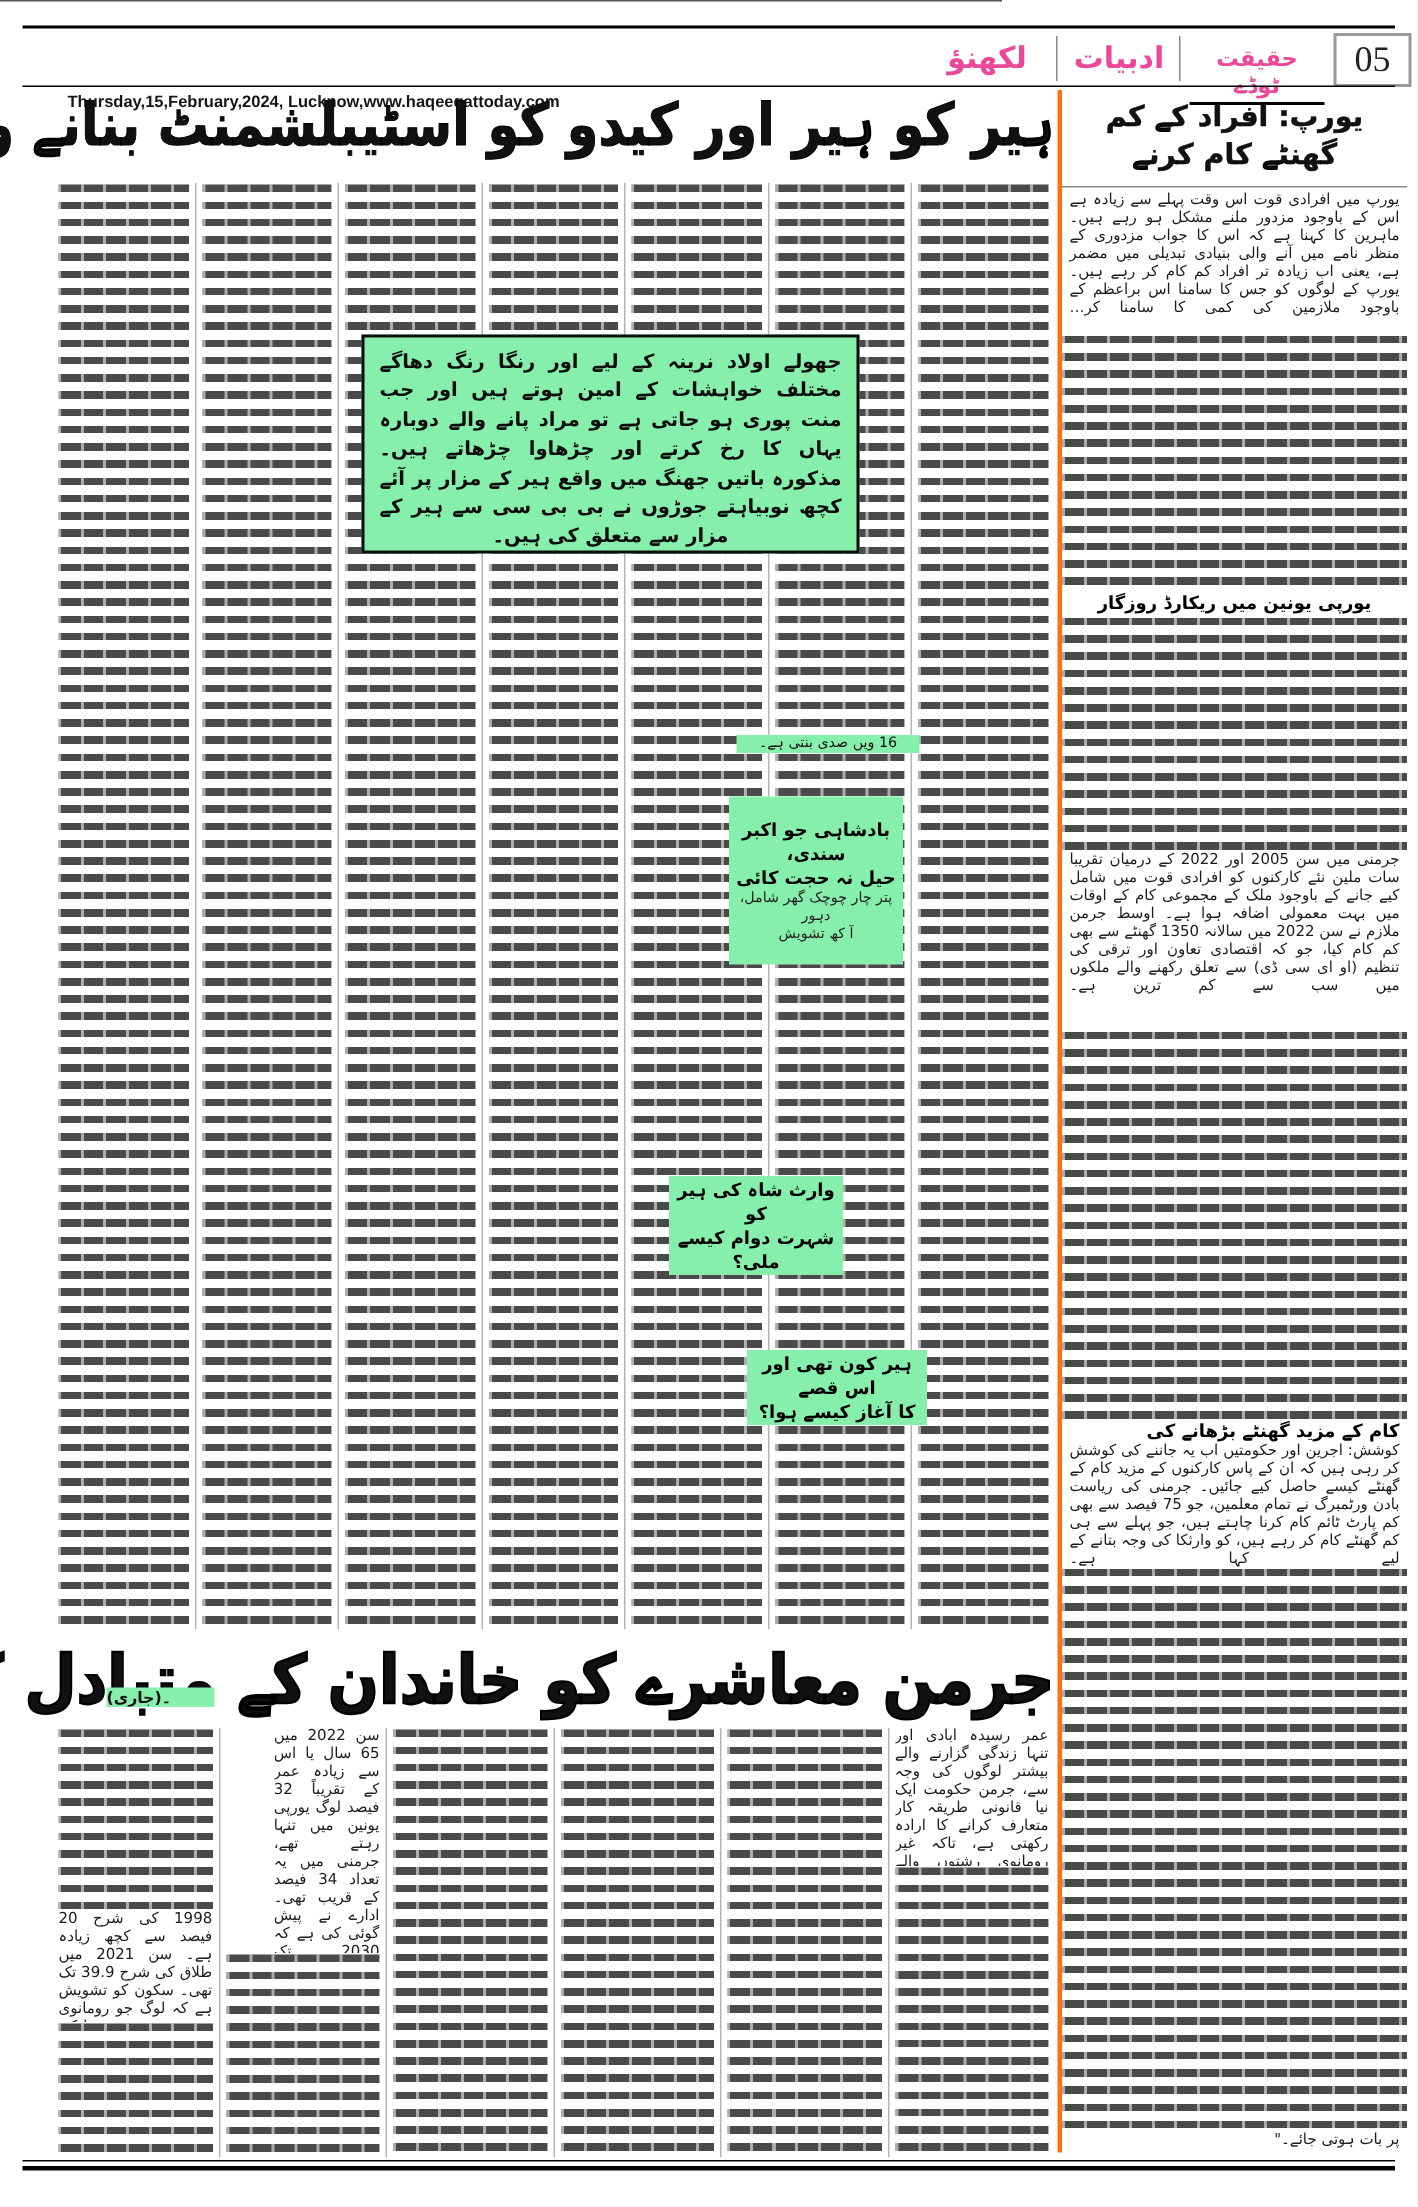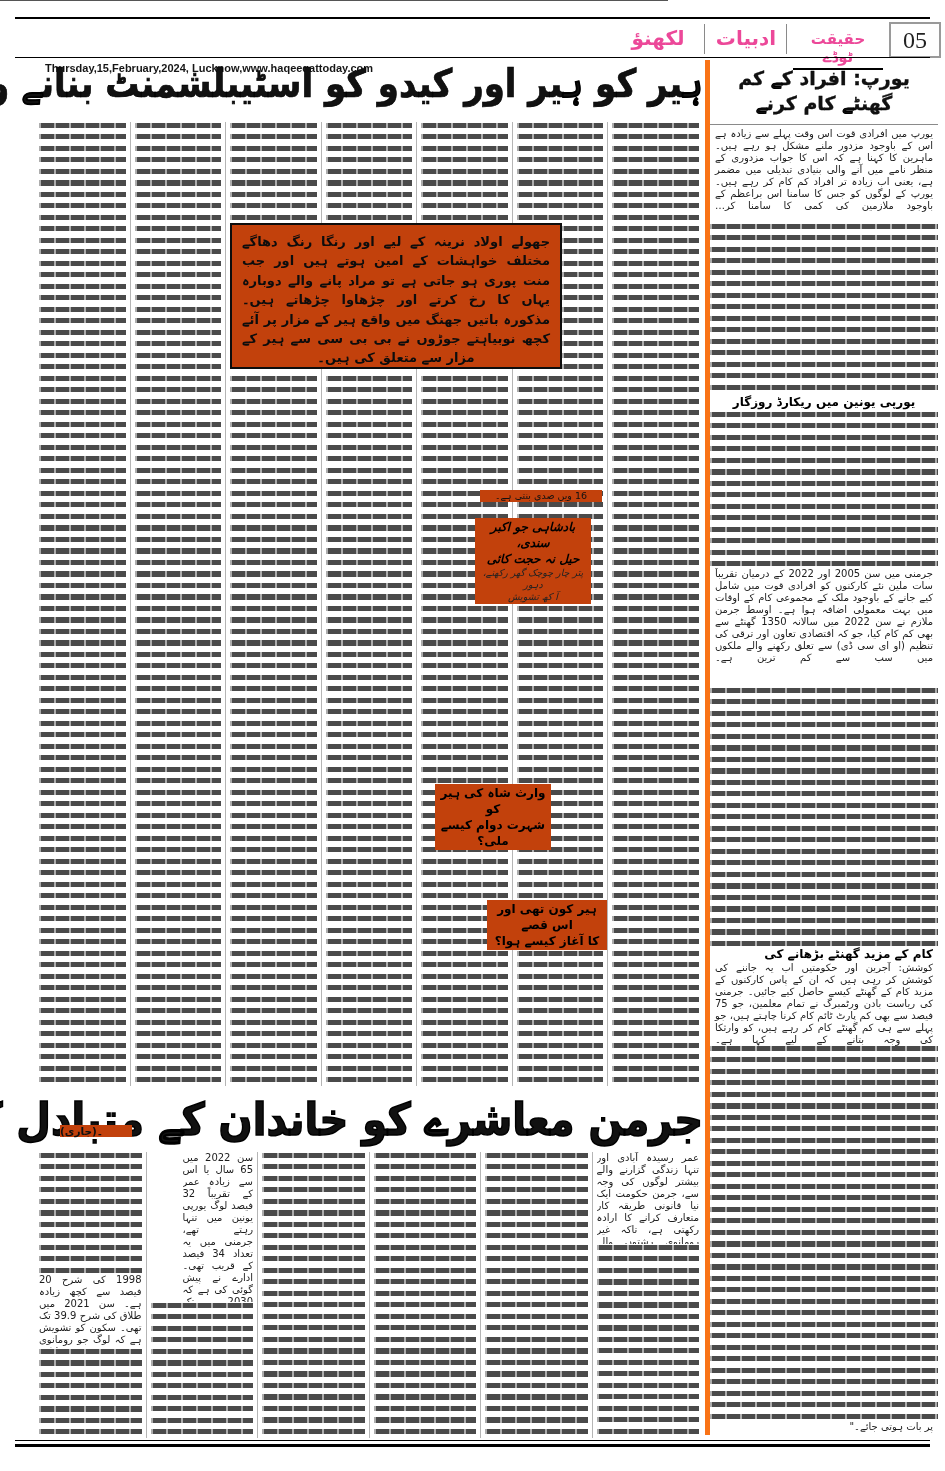--- a/index.html
+++ b/index.html
@@ -33,35 +33,35 @@
 
   .excerpt{direction:rtl;font-size:10px;line-height:12px;text-align:justify;text-align-last:justify;
            color:#1c1c1c;overflow:hidden;flex:0 0 auto;}
 
   
   #lead-article{position:absolute;left:35px;top:60px;width:668px;height:1030px;}
   #lead-headline{position:absolute;left:0;top:0;width:100%;height:54px;direction:rtl;
                  font-size:34px;font-weight:bold;text-align:center;white-space:nowrap;
                  -webkit-text-stroke:.6px #000;transform:scaleY(1.15);transform-origin:top;}
   #lead-cols{left:0;right:0;top:62px;bottom:4px;}
-  .overlay{position:absolute;background:#c2410c;z-index:5;direction:rtl;}
+  .overlay{position:absolute;background:#86efac;z-index:5;direction:rtl;margin-left:11px;}
   #callout-box{left:195px;top:163px;width:332px;height:146px;border:2px solid #0d0d0d;
                padding:7px 10px;font-size:13px;line-height:19.4px;font-weight:bold;
                text-align:justify;text-align-last:center;color:#0d0d0d;box-sizing:border-box;}
   .subhead{font-weight:bold;font-size:12px;line-height:16px;text-align:center;color:#000;}
-  #couplet-block{left:440px;top:458px;width:112px;padding:1px 2px;font-style:italic;}
+  #couplet-block{left:440px;top:471px;width:112px;padding:14px 2px;}
   .poemline{font-size:9.5px;line-height:12px;text-align:center;color:#222;}
   #note-16{left:445px;top:430px;width:122px;font-size:9.5px;line-height:12px;text-align:center;}
   #fame-subhead{left:400px;top:724px;width:112px;padding:1px 2px;}
   #origin-subhead{left:452px;top:840px;width:116px;padding:1px 2px;}
   #continued-tag{left:25px;top:1065px;width:72px;font-size:10.5px;font-weight:bold;text-align:left;}
 
   
   #europe-article{position:absolute;left:705px;top:60px;width:235px;height:1375px;
-                  border-left:5px solid #f97316;padding:0 2px 0 0;box-sizing:border-box;
+                  border-left:3px solid #f97316;padding:0 2px 0 0;box-sizing:border-box;
                   display:flex;flex-direction:column;direction:rtl;}
   .ra-head{font-size:19px;line-height:25px;font-weight:bold;text-align:center;direction:rtl;
            -webkit-text-stroke:.3px #000;}
   #ra-head-wrap{padding:6px 4px 8px;border-bottom:1px solid #8a8a8a;margin-bottom:3px;}
   #europe-article .excerpt{padding:0 5px;}
   #europe-article .subhead{padding:2px 0;}
   .sim-block{flex:0 0 auto;}
 
   
   #german-article{position:absolute;left:35px;top:1090px;width:668px;height:350px;}
@@ -118,21 +118,21 @@
         </div>
     </div>
 
     <div id="callout-box" class="overlay">جھولے اولاد نرینہ کے لیے اور رنگا رنگ دھاگے مختلف خواہشات کے امین ہوتے ہیں اور جب منت پوری ہو جاتی ہے تو مراد پانے والے دوبارہ یہاں کا رخ کرتے اور چڑھاوا چڑھاتے ہیں۔ مذکورہ باتیں جھنگ میں واقع ہیر کے مزار پر آئے کچھ نوبیاہتے جوڑوں نے بی بی سی سے ہیر کے مزار سے متعلق کی ہیں۔</div>
 
     <div id="note-16" class="overlay">16 ویں صدی بنتی ہے۔</div>
 
     <div id="couplet-block" class="overlay">
       <div class="subhead">بادشاہی جو اکبر سندی،</div>
       <div class="subhead">حیل نہ حجت کائی</div>
-      <div class="poemline">پتر چار چوچک گھر رکھنے، دہور</div>
+      <div class="poemline">پتر چار چوچک گھر شامل، دہور</div>
       <div class="poemline">آ کھ تشویش</div>
     </div>
 
     <div id="origin-subhead" class="overlay">
       <div class="subhead">ہیر کون تھی اور اس قصے</div>
       <div class="subhead">کا آغاز کیسے ہوا؟</div>
     </div>
 
     <div id="fame-subhead" class="overlay">
       <div class="subhead">وارث شاہ کی ہیر کو</div>

